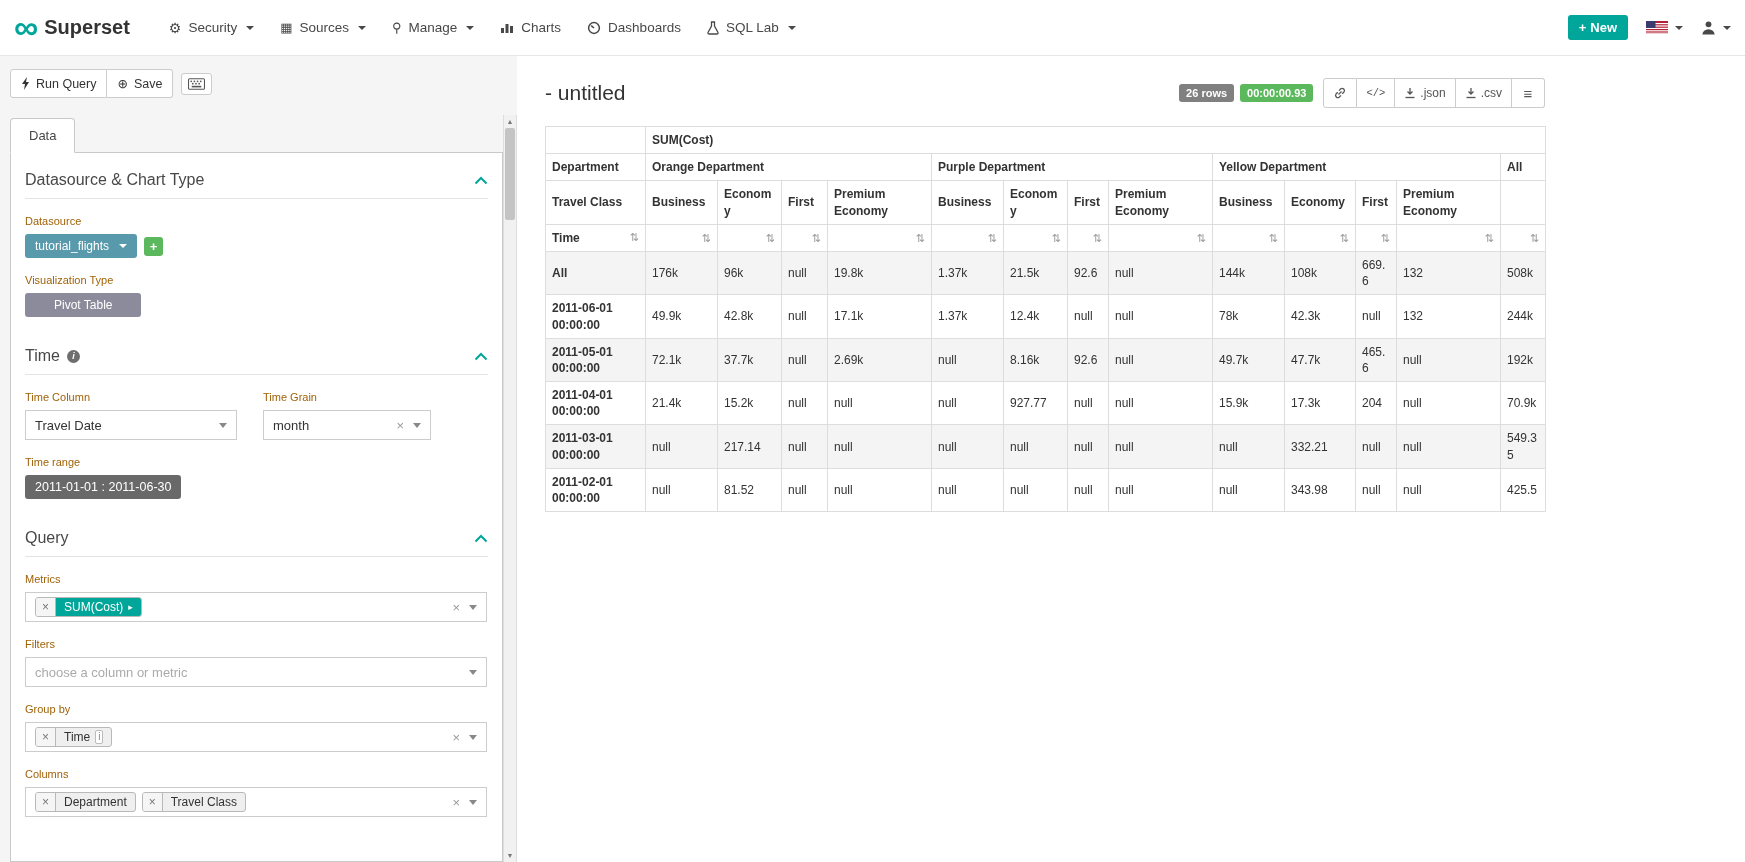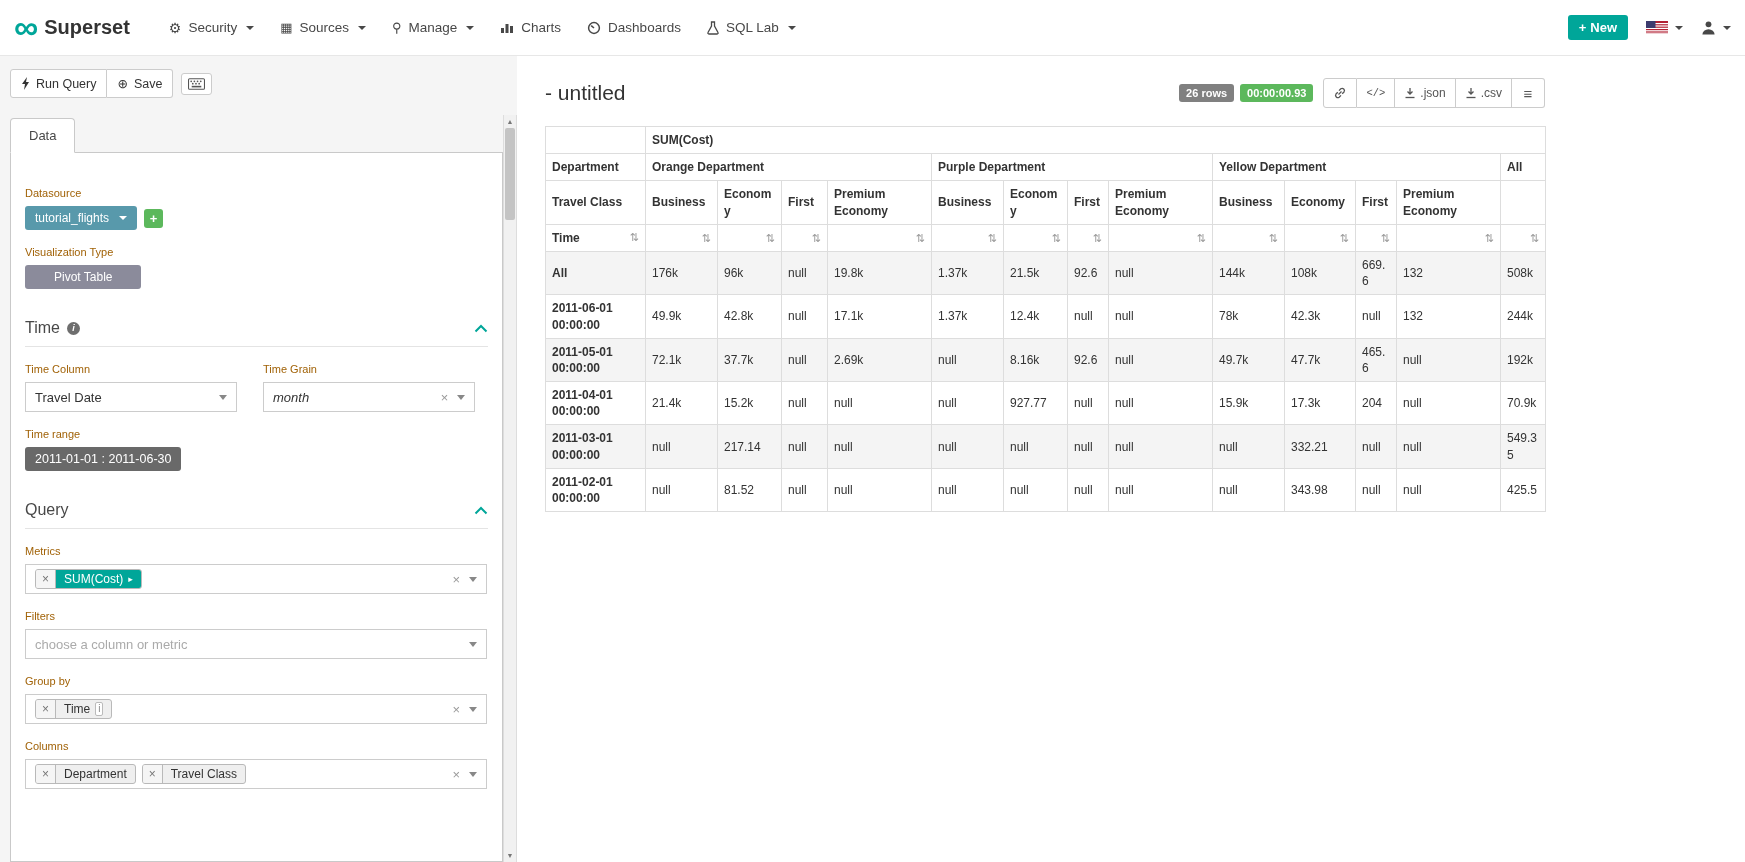--- a/index.html
+++ b/index.html
@@ -54,21 +54,21 @@
   .control-label{font-size:11px;color:#a16207;margin-bottom:7px;}
   .row-inline{display:flex;align-items:center;gap:7px;}
   .ds-btn{background:var(--datasource-button-bg);color:#fff;border:none;border-radius:3px;font-size:12px;padding:5px 10px;display:inline-flex;align-items:center;gap:8px;}
   .plus-btn{background:var(--success-badge-bg);color:#fff;border:none;border-radius:3px;width:19px;height:19px;font-size:13px;line-height:1;display:inline-flex;align-items:center;justify-content:center;font-weight:bold;}
   .viz-btn{background:var(--viz-button-bg);color:#fff;border:none;border-radius:3px;font-size:12px;padding:5px 29px;}
   .time-range-btn{background:var(--time-range-button-bg);color:#fff;border:none;border-radius:3px;font-size:12.5px;padding:5px 10px;}
   .two-col{display:flex;gap:26px;}
   .select{height:30px;border:1px solid #ccc;border-radius:0;background:#fff;display:flex;align-items:center;justify-content:space-between;padding:0 9px;font-size:13px;color:#333;cursor:pointer;}
   .select.full{width:462px;}
   .select.w1{width:212px;}
-  .select.w2{width:212px;font-style:italic;}
+  .select.w2{width:168px;}
   .select-right{display:flex;align-items:center;gap:9px;}
   .clear-x{color:#999;font-size:13px;cursor:pointer;}
   .select-caret{display:inline-block;width:0;height:0;border-left:4px solid transparent;border-right:4px solid transparent;border-top:5px solid #888;}
   .placeholder{color:#aaa;}
   .tokens{display:flex;align-items:center;gap:6px;}
   .token{display:inline-flex;align-items:stretch;border:1px solid #b9b9b9;border-radius:3px;overflow:hidden;font-size:12px;background:#efefef;}
   .token-x{padding:2px 6px;background:#f5f5f5;border-right:1px solid #b9b9b9;color:#777;cursor:pointer;display:flex;align-items:center;}
   .token-label{padding:2px 8px;color:#333;display:flex;align-items:center;gap:5px;}
   .token-label.metric{background:var(--metric-token-bg);color:#fff;}
   .mini-caret{font-size:9px;}
@@ -222,20 +222,28 @@
         </button>
       </div>
 
       <div class="tab-row">
         <div class="tab">Data</div>
       </div>
 
       <div class="panel">
 
         <section>
+          <div class="section-title">
+            <span class="title-left">
+                <span>Datasource &amp; Chart Type</span>
+              </span>
+            <svg width="14" height="9" viewBox="0 0 14 9">
+                <path d="M1.5 7.5L7 2l5.5 5.5" stroke="#00A699" stroke-width="2" fill="none"></path>
+              </svg>
+          </div>
           <div class="control-group">
             <div class="control-label">Datasource</div>
             <div class="row-inline">
               <button class="ds-btn">
                 <span>tutorial_flights</span>
                 <span class="caret white"></span>
               </button>
               <button class="plus-btn">+</button>
             </div>
           </div>

